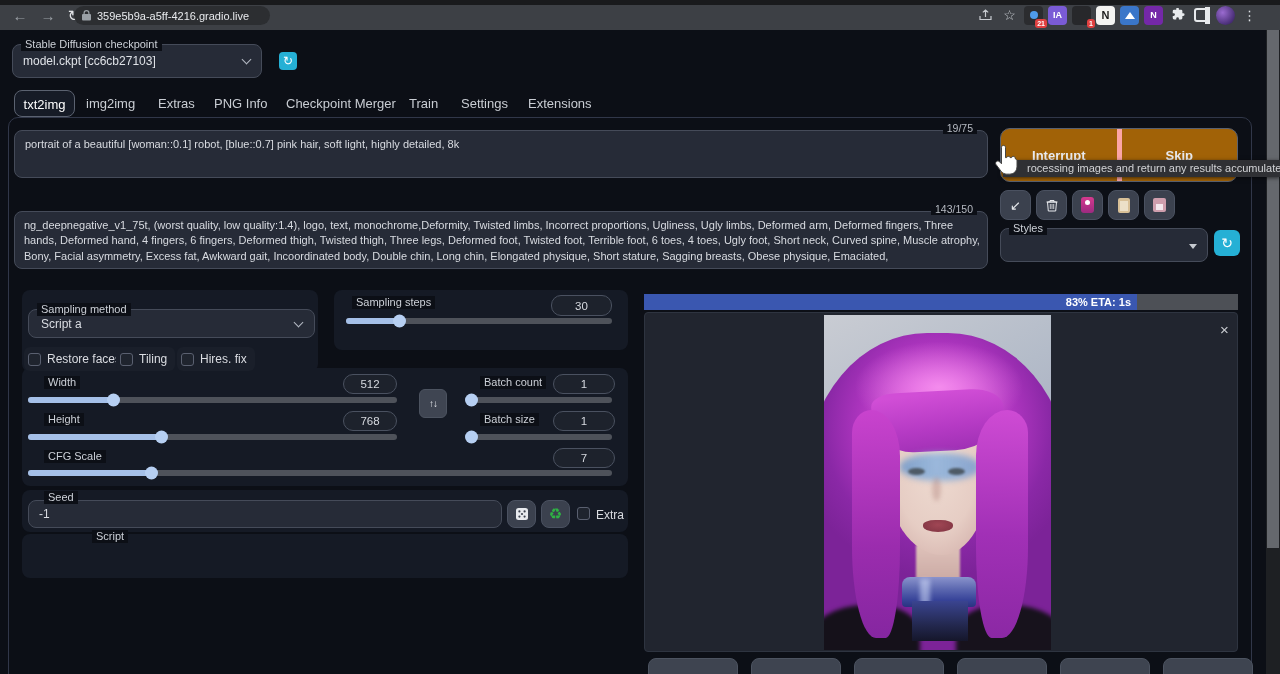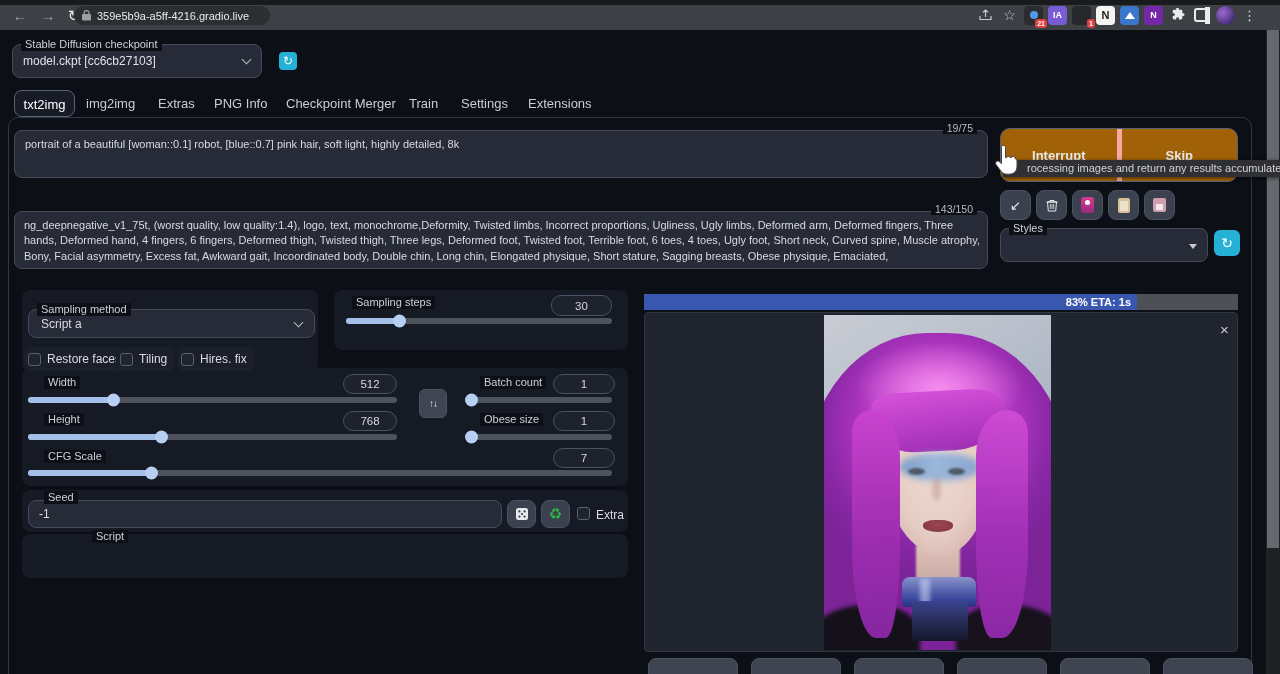--- a/index.html
+++ b/index.html
@@ -340,21 +340,21 @@
   </div>
   <div class="abs" id="swap-btn">↑↓</div>
 
   <span class="legend" style="left:480px; top:376px;">Batch count</span>
   <div class="abs numbox" style="left:553px; top:374px; width:62px; height:20px;">1</div>
   <div class="slider" style="left:468px; top:397px; width:144px;">
     <div class="sfill" style="width: 2%;">
         <div class="shandle"></div>
       </div>
   </div>
-  <span class="legend" style="left:480px; top:413px;">Obese size</span>
+  <span class="legend" style="left:480px; top:413px;">Batch size</span>
   <div class="abs numbox" style="left:553px; top:411px; width:62px; height:20px;">1</div>
   <div class="slider" style="left:468px; top:434px; width:144px;">
     <div class="sfill" style="width: 2%;">
         <div class="shandle"></div>
       </div>
   </div>
 
   <span class="legend" style="left:44px; top:450px;">CFG Scale</span>
   <div class="abs numbox" style="left:553px; top:448px; width:62px; height:20px;">7</div>
   <div class="slider" style="left:28px; top:470px; width:584px;">

